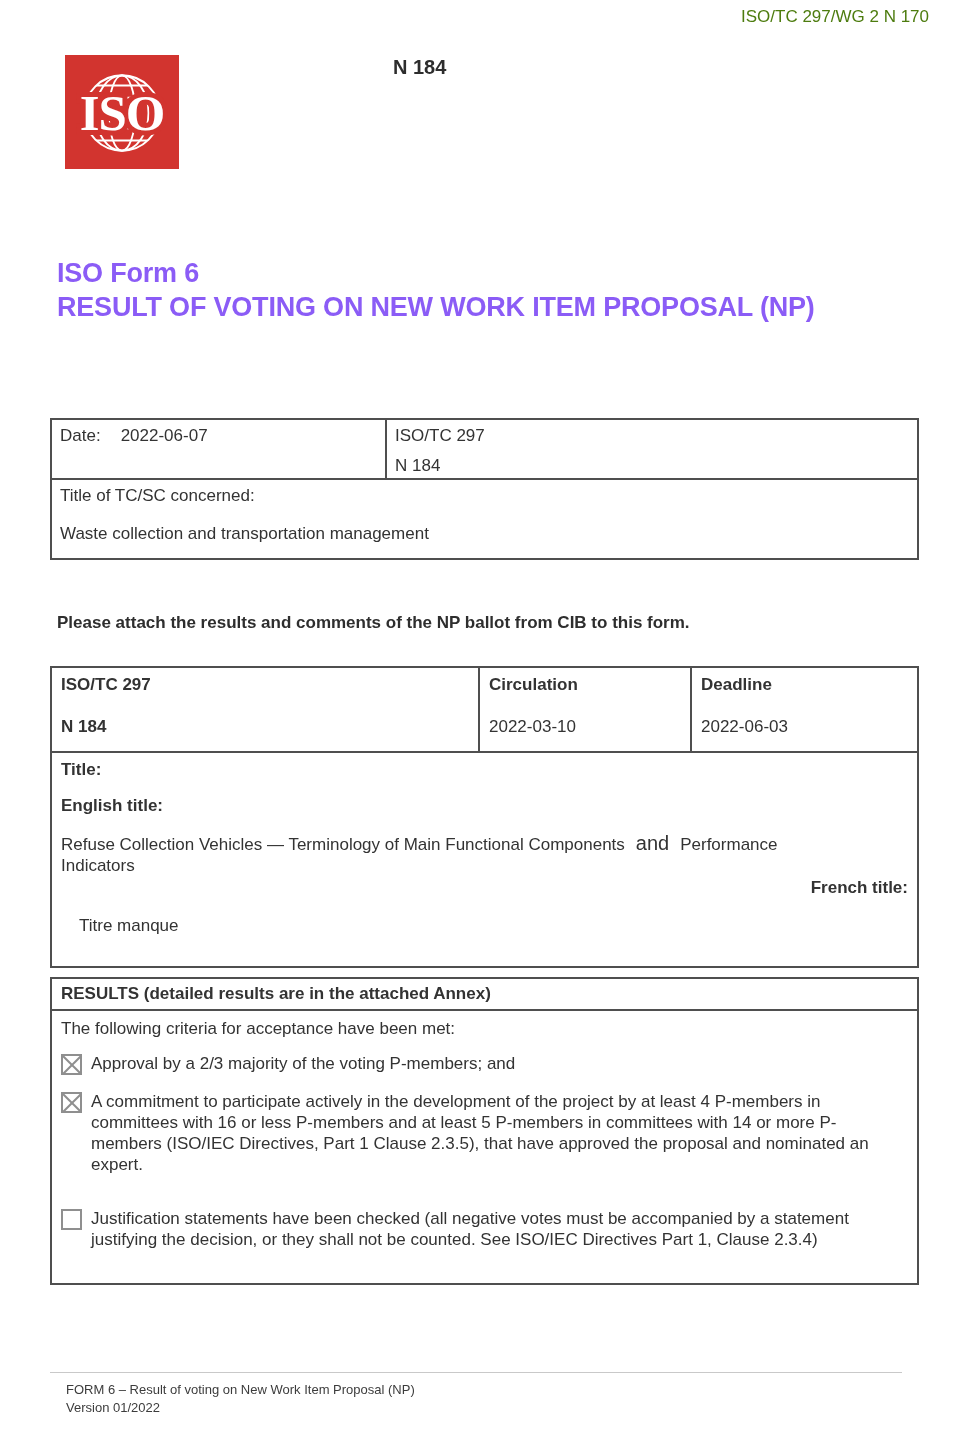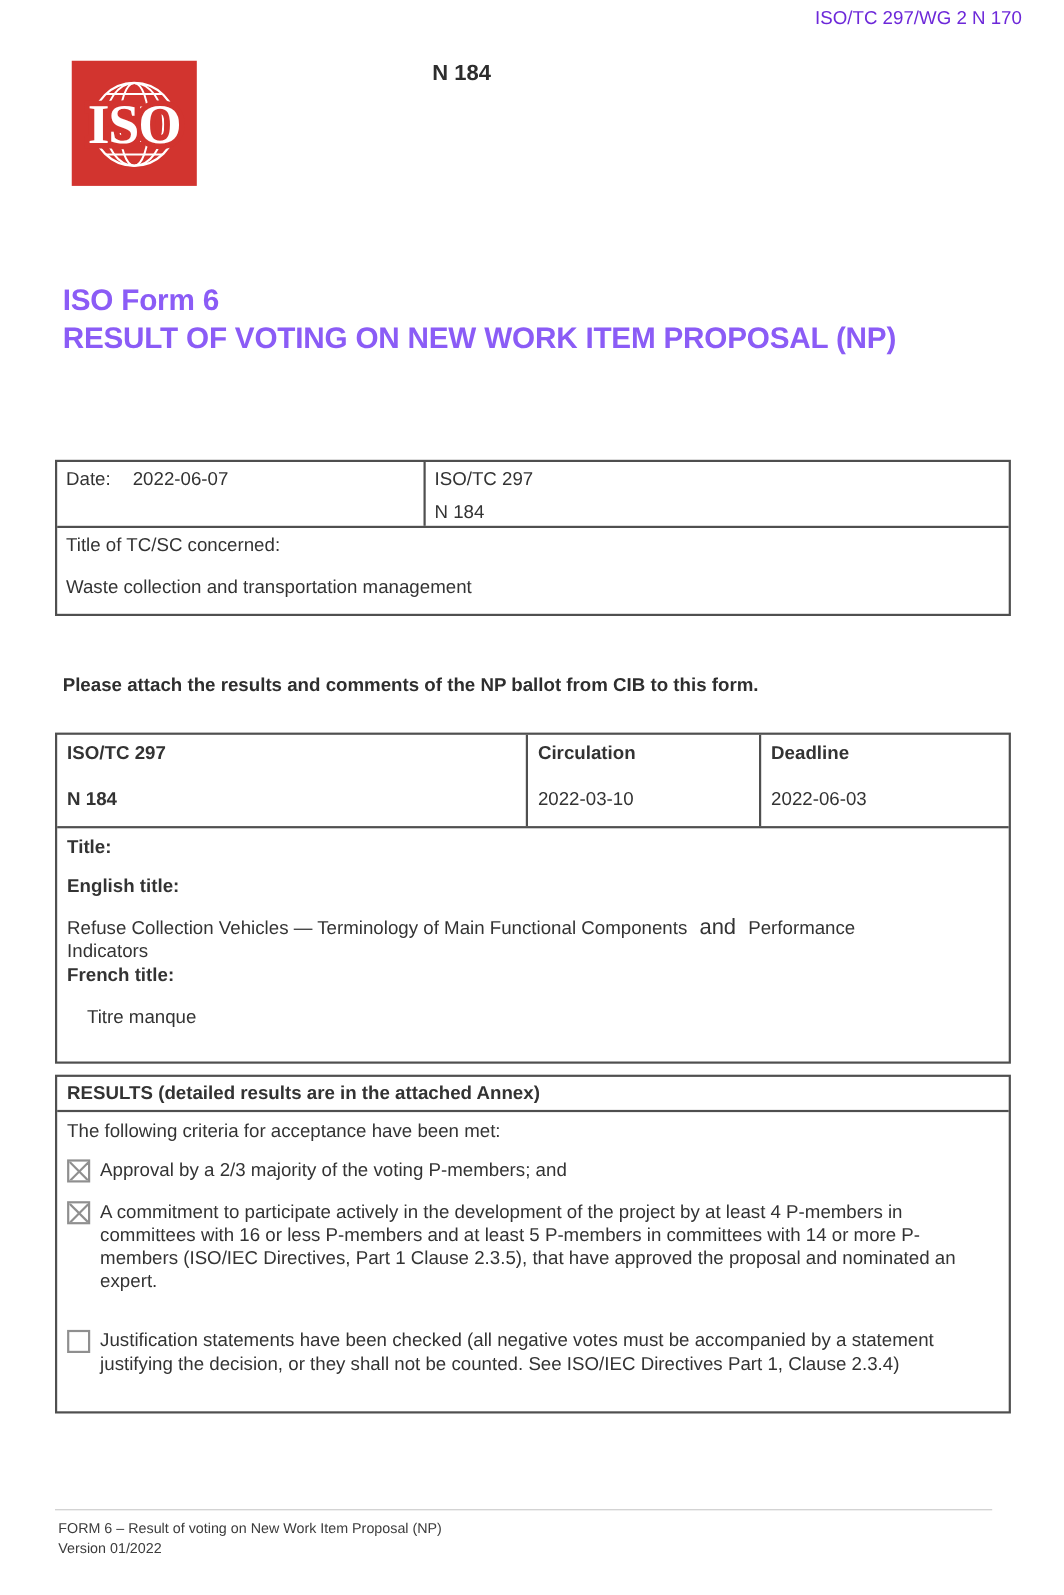--- a/index.html
+++ b/index.html
@@ -2,21 +2,21 @@
 <html><head>
 <meta charset="utf-8">
 <style>
   html,body { margin:0; padding:0; background:#ffffff; }
   .page {
     position:relative; width:967px; height:1450px; background:#ffffff;
     font-family:"Liberation Sans", sans-serif; color:#333333; overflow:hidden;
   }
 
   
-  .ref-header { position:absolute; top:7px; right:38px; font-size:17px; color:#6d28d9; }
+  .ref-header { position:absolute; top:7px; right:38px; font-size:17px; color:#4d7c0f; }
 
   
   .iso-logo { position:absolute; left:65px; top:55px; width:114px; height:114px; }
 
   
   .doc-number-top { position:absolute; left:393px; top:56px; font-size:20px; font-weight:700; color:#2d2d2d; }
 
   
   .main-title { position:absolute; left:57px; top:256px; font-size:27px; font-weight:700;
                 line-height:34px; letter-spacing:-0.2px; color:#8b5cf6; }
@@ -45,21 +45,21 @@
   .t2c1 { width:428px; border-right:2px solid #4f4f4f; }
   .t2c2 { width:212px; border-right:2px solid #4f4f4f; }
   .t2c3 { flex:1; }
   .bold { font-weight:700; }
   .t2c .sub { margin-top:22px; }
   .t2body { padding:7px 9px 12px; }
   .row-title-label { font-weight:700; margin:0 0 16px; }
   .row-entitle-label { font-weight:700; margin:0 0 17px; }
   .en-title { margin:0 0 2px; line-height:21px; max-width:780px; }
   .and-word { margin:0 11px; font-size:20px; }
-  .row-frtitle-label { font-weight:700; margin:0 0 13px; }
+  .row-frtitle-label { font-weight:700; margin:0 0 13px;text-align:right; }
   .fr-title { margin:18px; }
 
   
   .table3 { top:977px; }
   .t3head { padding:5px 9px; font-weight:700; border-bottom:2px solid #4f4f4f; font-size:17px; }
   .t3body { padding:8px 9px 33px; }
   .intro { margin:0 0 14px; }
   .criterion { display:flex; align-items:flex-start; }
   .crit2 { margin-top:16px; }
   .crit3 { margin-top:33px; }
@@ -67,21 +67,21 @@
   .checkbox { width:17px; height:17px; border:2px solid #8f8f8f; margin:1px 9px 0 0;
               flex:0 0 auto; position:relative; overflow:hidden; background:#fff; }
   .checkbox.checked::before, .checkbox.checked::after {
     content:""; position:absolute; left:-4px; top:7.5px; width:26px; height:2px; background:#8f8f8f;
   }
   .checkbox.checked::before { transform:rotate(45deg); }
   .checkbox.checked::after  { transform:rotate(-45deg); }
 
   
   .footer-rule { position:absolute; left:50px; top:1372px; width:852px; border-top:1px solid #c9c9c9; }
-  .footer { position:absolute; left:53px; top:1381px; font-size:13px; line-height:18px; color:#3c3c3c; }
+  .footer { position:absolute; left:66px; top:1381px; font-size:13px; line-height:18px; color:#3c3c3c; }
 </style>
 </head>
 <body>
 
 <div class="page">
 
   <div class="ref-header">ISO/TC 297/WG 2 N 170</div>
 
   <svg class="iso-logo" viewBox="0 0 112 112" aria-hidden="true">
     <rect x="0" y="0" width="112" height="112" fill="#d2342f"></rect>

